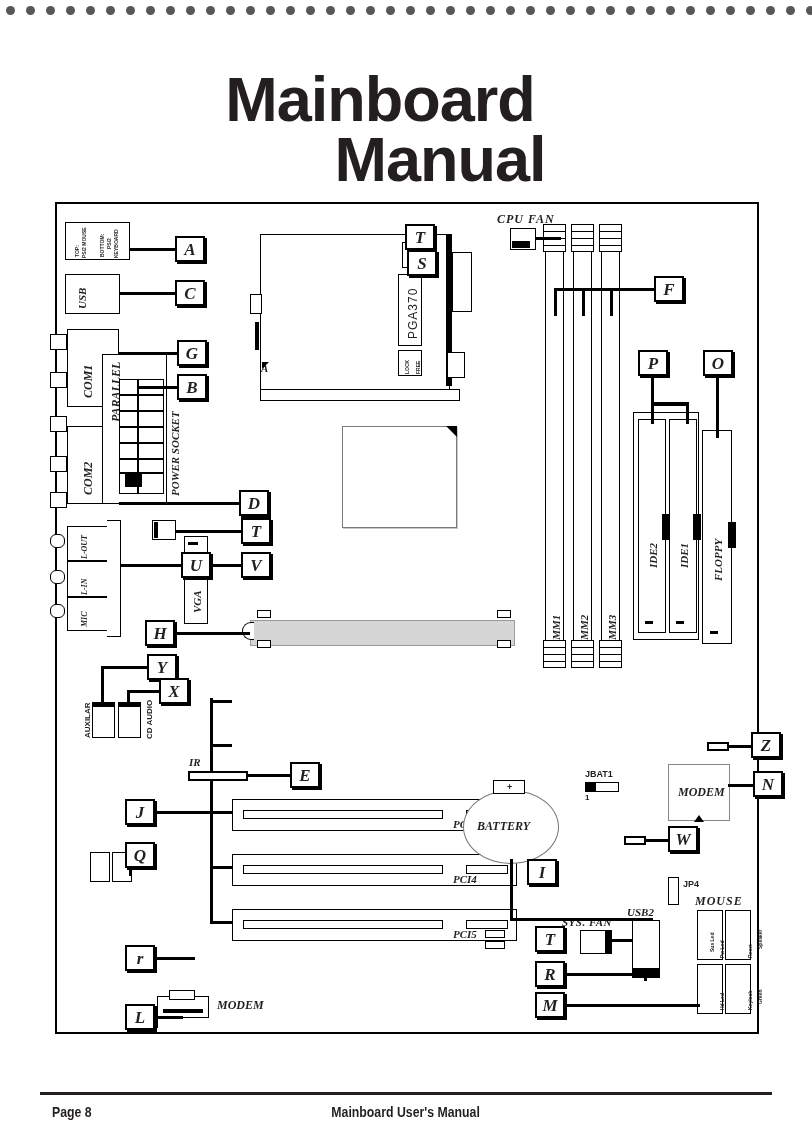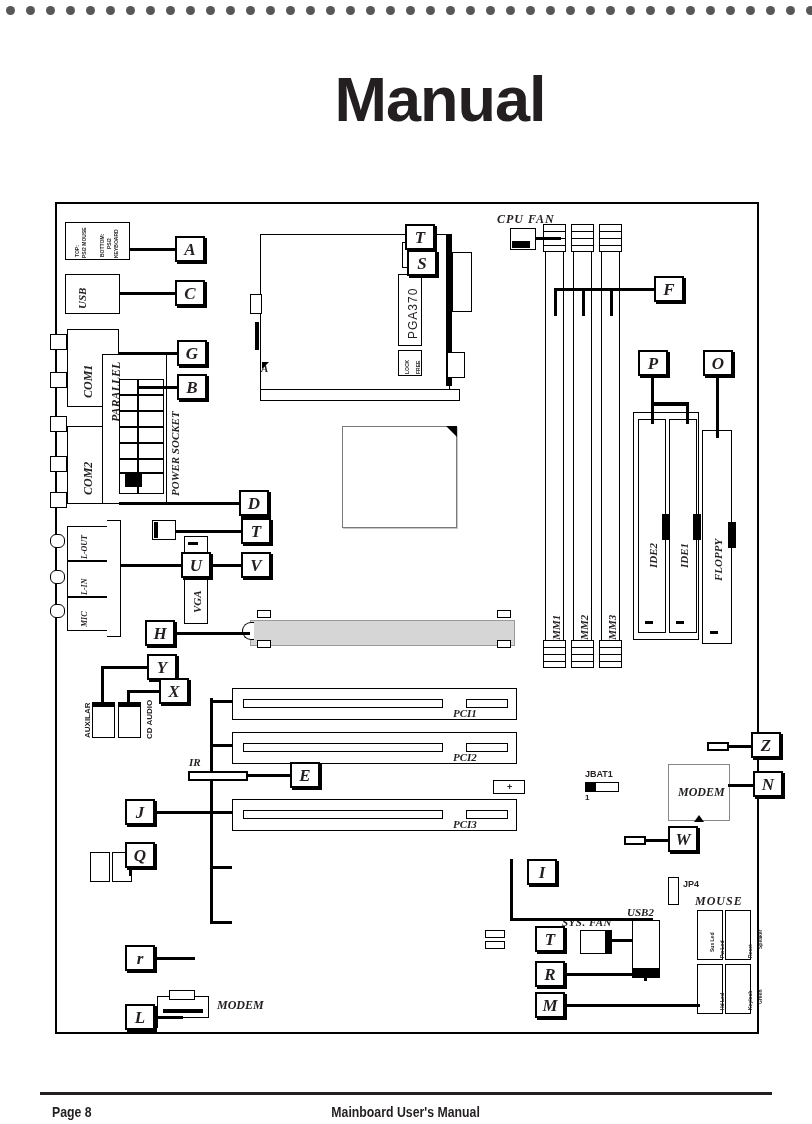--- a/index.html
+++ b/index.html
@@ -84,20 +84,21 @@
     <span style="left: 686px; background: rgb(87, 87, 87);"></span>
     <span style="left: 706px; background: rgb(87, 87, 87);"></span>
     <span style="left: 726px; background: rgb(87, 87, 87);"></span>
     <span style="left: 746px; background: rgb(87, 87, 87);"></span>
     <span style="left: 766px; background: rgb(87, 87, 87);"></span>
     <span style="left: 786px; background: rgb(87, 87, 87);"></span>
     <span style="left: 806px; background: rgb(87, 87, 87);"></span>
   </div>
 
 <h1 id="title">
+  <span>Mainboard</span>
   <span class="l2">Manual</span>
 </h1>
 
 <div id="board">
 
   <div class="box" style="left:8px;top:18px;width:65px;height:38px;">
     <span class="tiny" style="left:8px;top:34px;font-size:5px;transform:rotate(-90deg);">TOP:</span>
     <span class="tiny" style="left:15px;top:35px;font-size:5px;transform:rotate(-90deg);">PS/2 MOUSE</span>
     <span class="tiny" style="left:33px;top:34px;font-size:5px;transform:rotate(-90deg);">BOTTOM:</span>
     <span class="tiny" style="left:40px;top:26px;font-size:5px;transform:rotate(-90deg);">PS/2</span>
@@ -242,34 +243,34 @@
   <div class="fill" style="left:594px;top:198px;width:3px;height:22px;"></div>
   <div class="fill" style="left:629px;top:198px;width:3px;height:22px;"></div>
 
   <div class="box" style="left:193px;top:416px;width:265px;height:26px;background:#d6d6d6;border-color:#9a9a9a;"></div>
   <div class="box" style="left:200px;top:406px;width:14px;height:8px;"></div>
   <div class="box" style="left:200px;top:436px;width:14px;height:8px;"></div>
   <div class="box" style="left:440px;top:406px;width:14px;height:8px;"></div>
   <div class="box" style="left:440px;top:436px;width:14px;height:8px;"></div>
   <div class="box" style="left:185px;top:418px;width:12px;height:18px;border-radius:9px 0 0 9px;border-right:none;"></div>
 
-  <div class="slot" style="left:175px;top:484px;width:285px;height:32px;">
-    <div class="slotbar" style="left:10px;top:10px;width:200px;height:9px;"></div>
-    <div class="slotbar" style="left:233px;top:10px;width:42px;height:9px;"></div>
-    <span class="txt" style="left:220px;top:18px;font-size:11px;">PCI1</span>
-  </div>
-  <div class="slot" style="left:175px;top:528px;width:285px;height:32px;">
-    <div class="slotbar" style="left:10px;top:10px;width:200px;height:9px;"></div>
-    <div class="slotbar" style="left:233px;top:10px;width:42px;height:9px;"></div>
-    <span class="txt" style="left:220px;top:18px;font-size:11px;">PCI2</span>
-  </div>
   <div class="slot" style="left:175px;top:595px;width:285px;height:32px;">
     <div class="slotbar" style="left:10px;top:10px;width:200px;height:9px;"></div>
     <div class="slotbar" style="left:233px;top:10px;width:42px;height:9px;"></div>
     <span class="txt" style="left:220px;top:18px;font-size:11px;">PCI3</span>
+  </div>
+  <div class="slot" style="left:175px;top:650px;width:285px;height:32px;">
+    <div class="slotbar" style="left:10px;top:10px;width:200px;height:9px;"></div>
+    <div class="slotbar" style="left:233px;top:10px;width:42px;height:9px;"></div>
+    <span class="txt" style="left:220px;top:18px;font-size:11px;">PCI4</span>
+  </div>
+  <div class="slot" style="left:175px;top:705px;width:285px;height:32px;">
+    <div class="slotbar" style="left:10px;top:10px;width:200px;height:9px;"></div>
+    <div class="slotbar" style="left:233px;top:10px;width:42px;height:9px;"></div>
+    <span class="txt" style="left:220px;top:18px;font-size:11px;">PCI5</span>
   </div>
 
   <div class="fill" style="left:153px;top:494px;width:3px;height:226px;"></div>
   <div class="fill" style="left:153px;top:496px;width:22px;height:3px;"></div>
   <div class="fill" style="left:153px;top:540px;width:22px;height:3px;"></div>
   <div class="fill" style="left:153px;top:607px;width:22px;height:3px;"></div>
   <div class="fill" style="left:153px;top:662px;width:22px;height:3px;"></div>
   <div class="fill" style="left:153px;top:717px;width:22px;height:3px;"></div>
 
 
@@ -284,20 +285,23 @@
   <div class="fill" style="left:61px;top:498px;width:23px;height:5px;"></div>
   <span class="vtxt" style="left:26px;top:534px;font-size:8px;font-family:'Liberation Sans',sans-serif;font-style:normal;">AUXILAR</span>
   <span class="vtxt" style="left:88px;top:535px;font-size:8px;font-family:'Liberation Sans',sans-serif;font-style:normal;">CD AUDIO</span>
 
   <div class="box" style="left:131px;top:567px;width:60px;height:10px;border-width:2.5px;"></div>
   <span class="txt" style="left:132px;top:552px;font-size:11px;">IR</span>
 
   <div class="box" style="left:33px;top:648px;width:20px;height:30px;"></div>
   <div class="box" style="left:55px;top:648px;width:20px;height:30px;"></div>
 
+  <div class="box" style="left:406px;top:586px;width:96px;height:74px;border-radius:50%;border-width:1.2px;border-color:#777;">
+    <span class="txt" style="left:13px;top:28px;font-size:12px;">BATTERY</span>
+  </div>
   <div class="box" style="left:436px;top:576px;width:32px;height:14px;">
     <span class="tiny" style="left:13px;top:1px;font-size:9px;">+</span>
   </div>
 
   <span class="tiny" style="left:528px;top:565px;font-size:9px;">JBAT1</span>
   <div class="box" style="left:528px;top:578px;width:34px;height:10px;"></div>
   <div class="fill" style="left:529px;top:579px;width:10px;height:8px;"></div>
   <span class="tiny" style="left:528px;top:589px;font-size:8px;">1</span>
 
   <div class="box" style="left:650px;top:538px;width:22px;height:9px;border-width:2.2px;"></div>

